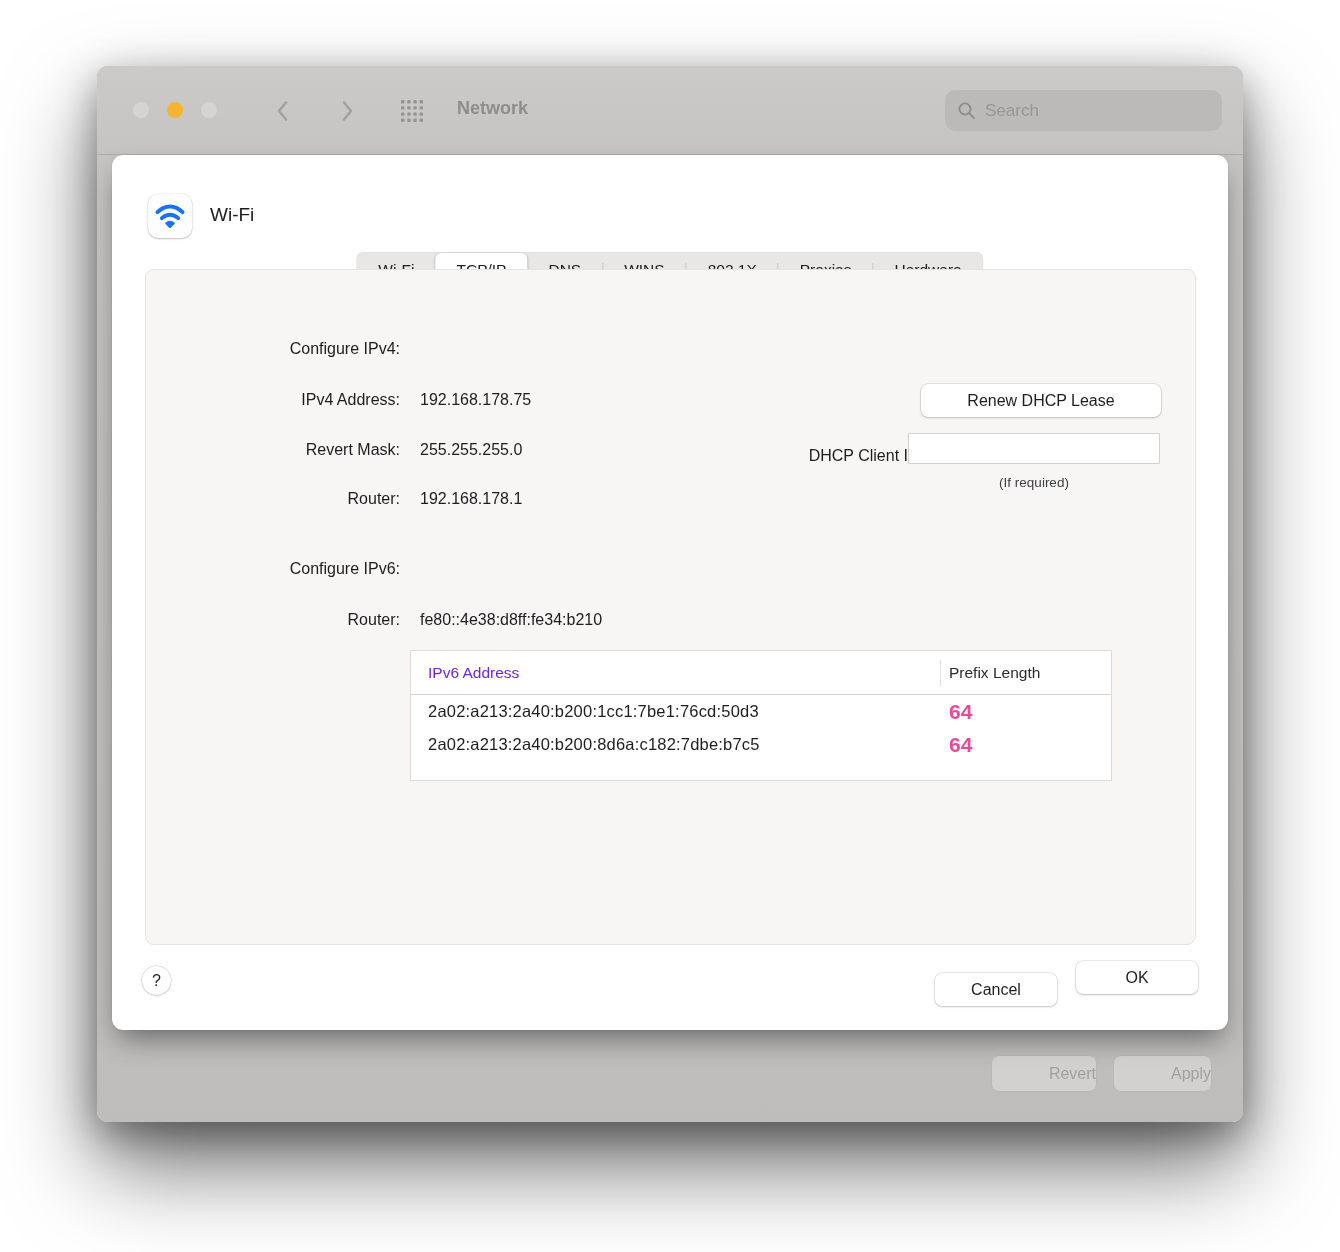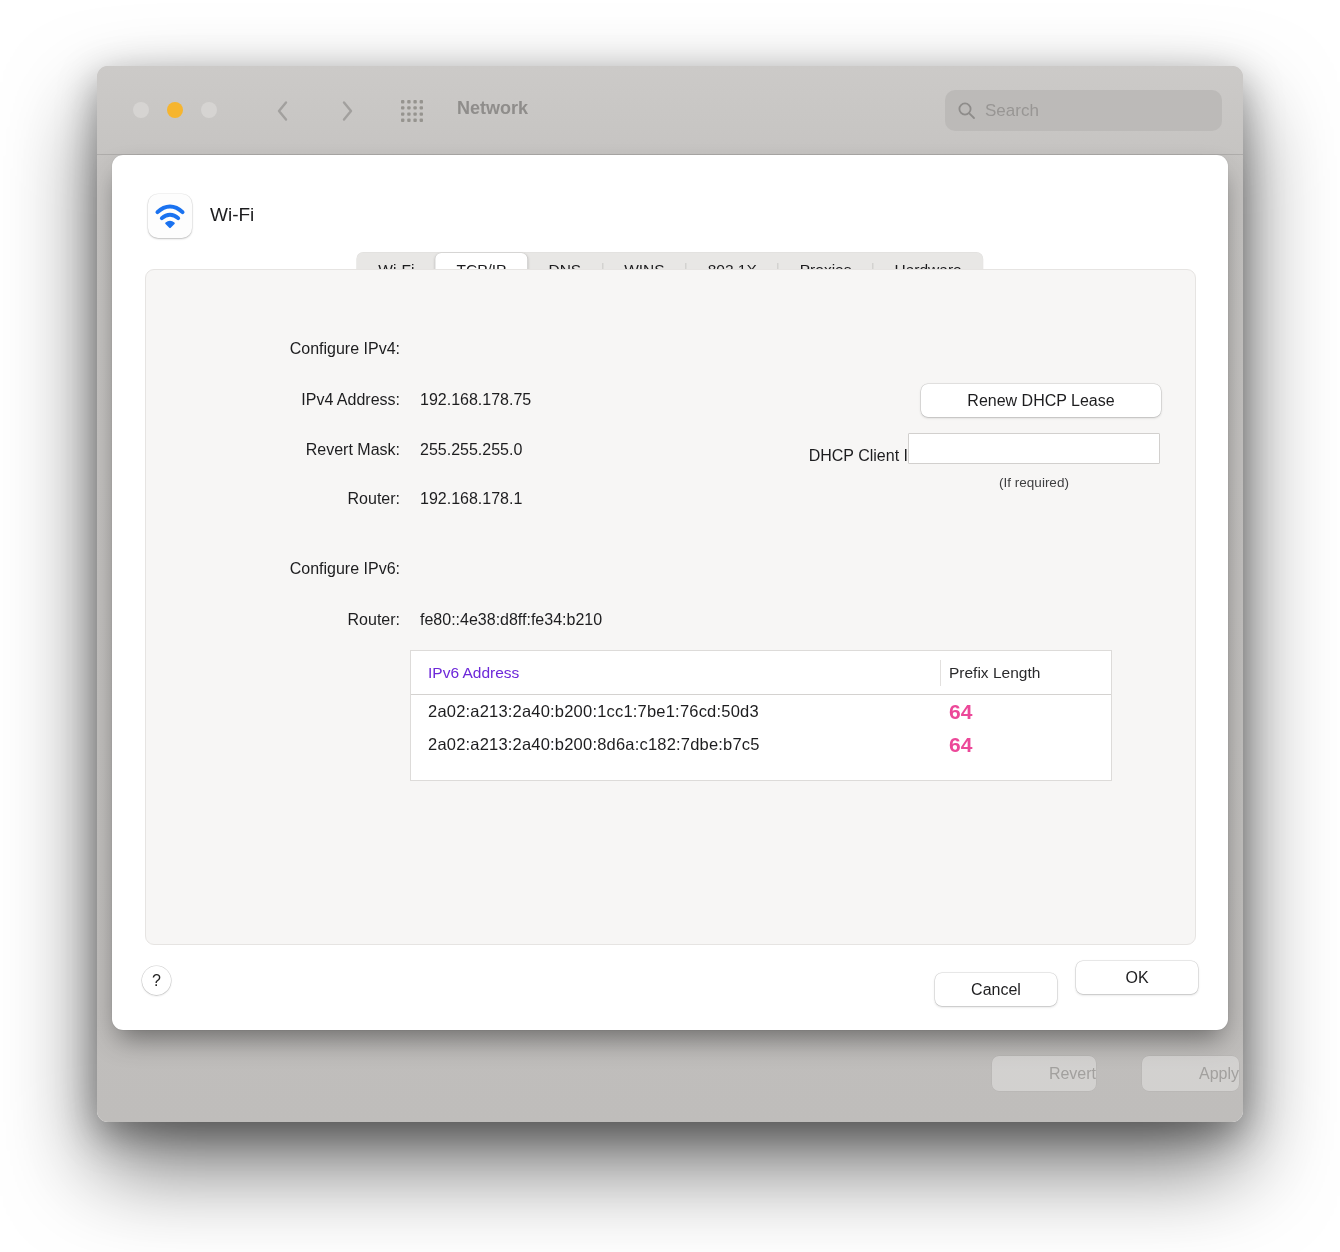--- a/index.html
+++ b/index.html
@@ -217,14 +217,14 @@
         <span class="pfx">64</span>
       </div>
     </div>
 
     <div class="helpbtn">?</div>
     <div class="btn" style="left:823px; top:806px; width:122px; height:33px; line-height:33px;margin-top:12px;">Cancel</div>
     <div class="btn" style="left:964px; top:806px; width:122px; height:33px; line-height:33px;">OK</div>
   </div>
 
   <div class="fbtn" style="left:895px; width:104px;">Revert</div>
-  <div class="fbtn" style="left:1017px; width:97px;margin-left:28px;">Apply</div>
+  <div class="fbtn" style="left:1017px; width:97px;">Apply</div>
 </div>
 
 </body></html>

